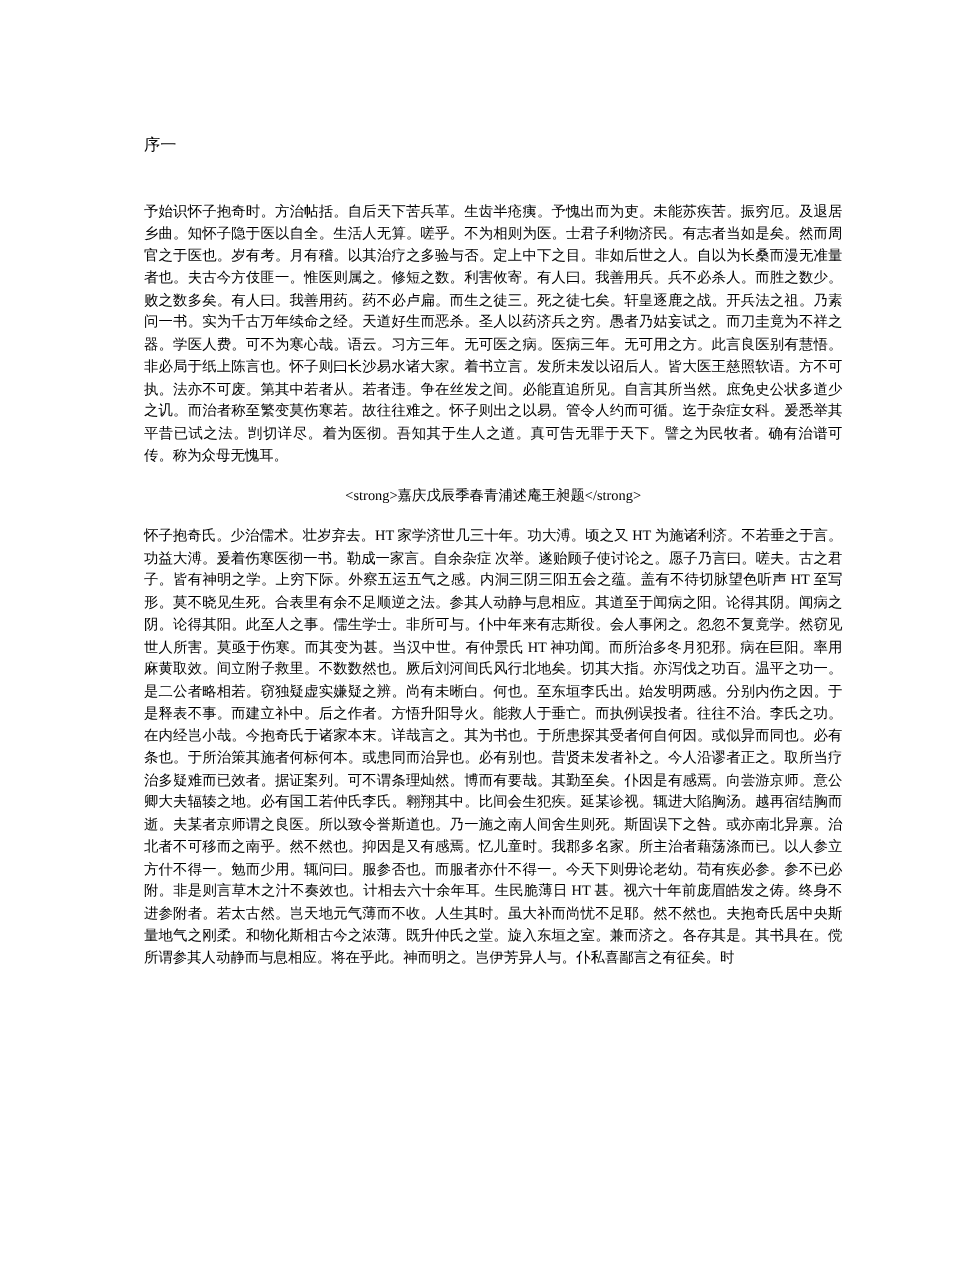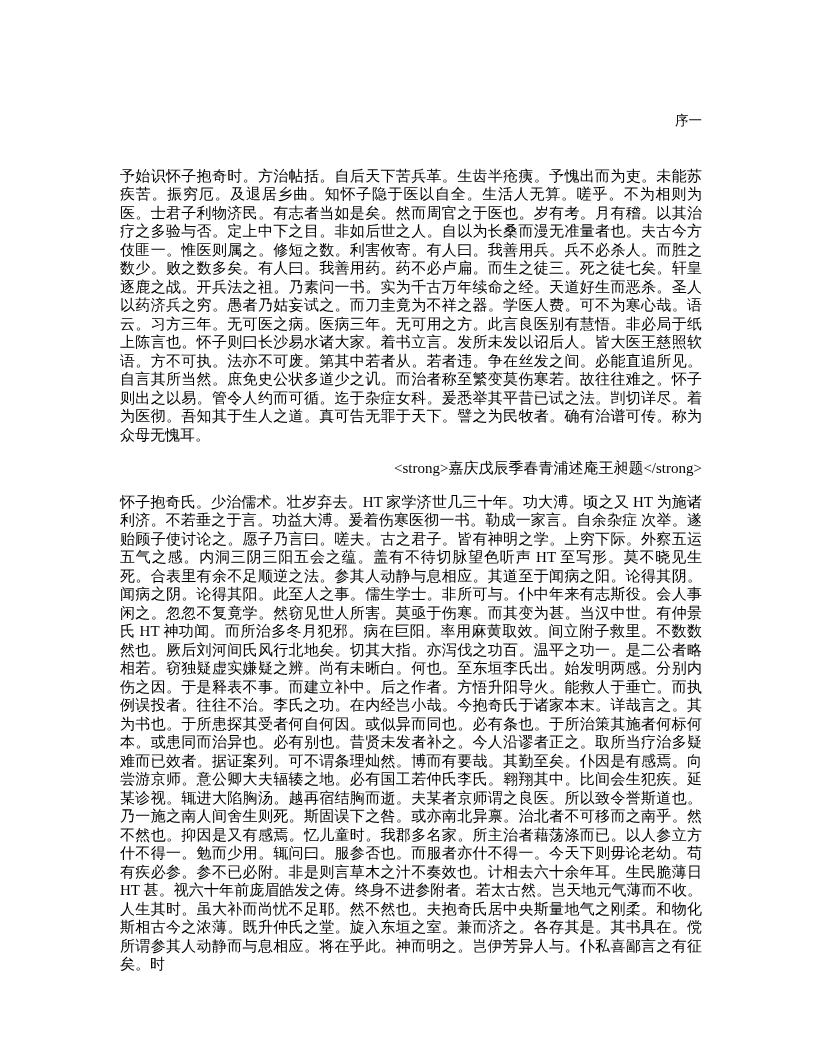--- a/index.html
+++ b/index.html
@@ -19,31 +19,30 @@
     height: 1056px;
     padding: 112px 114px 40px 120px;
     overflow: hidden;
     background: #ffffff;
   }
   .doc-heading {
     font-size: 13.5px;
     font-weight: normal;
     line-height: 18.5px;
     margin: 0 0 36px 0;
-    text-align: right;
   }
   .doc-para {
-    font-size: 15px;
+    font-size: 12px;
     line-height: 18.5px;
     margin: 0 0 15px 0;
     text-align: justify;
     word-break: break-word;
   }
   .doc-colophon {
-    text-align: right;
+    text-align: center;
   }
 </style>
 </head>
 <body>
 
 <div class="page">
 
   <h2 class="doc-heading">序一</h2>
 
   <p class="doc-para">予始识怀子抱奇时。方治帖括。自后天下苦兵革。生齿半疮痍。予愧出而为吏。未能苏疾苦。振穷厄。及退居乡曲。知怀子隐于医以自全。生活人无算。嗟乎。不为相则为医。士君子利物济民。有志者当如是矣。然而周官之于医也。岁有考。月有稽。以其治疗之多验与否。定上中下之目。非如后世之人。自以为长桑而漫无准量者也。夫古今方伎匪一。惟医则属之。修短之数。利害攸寄。有人曰。我善用兵。兵不必杀人。而胜之数少。败之数多矣。有人曰。我善用药。药不必卢扁。而生之徒三。死之徒七矣。轩皇逐鹿之战。开兵法之祖。乃素问一书。实为千古万年续命之经。天道好生而恶杀。圣人以药济兵之穷。愚者乃姑妄试之。而刀圭竟为不祥之器。学医人费。可不为寒心哉。语云。习方三年。无可医之病。医病三年。无可用之方。此言良医别有慧悟。非必局于纸上陈言也。怀子则曰长沙易水诸大家。着书立言。发所未发以诏后人。皆大医王慈照软语。方不可执。法亦不可废。第其中若者从。若者违。争在丝发之间。必能直追所见。自言其所当然。庶免史公状多道少之讥。而治者称至繁变莫伤寒若。故往往难之。怀子则出之以易。管令人约而可循。迄于杂症女科。爰悉举其平昔已试之法。剀切详尽。着为医彻。吾知其于生人之道。真可告无罪于天下。譬之为民牧者。确有治谱可传。称为众母无愧耳。</p>

